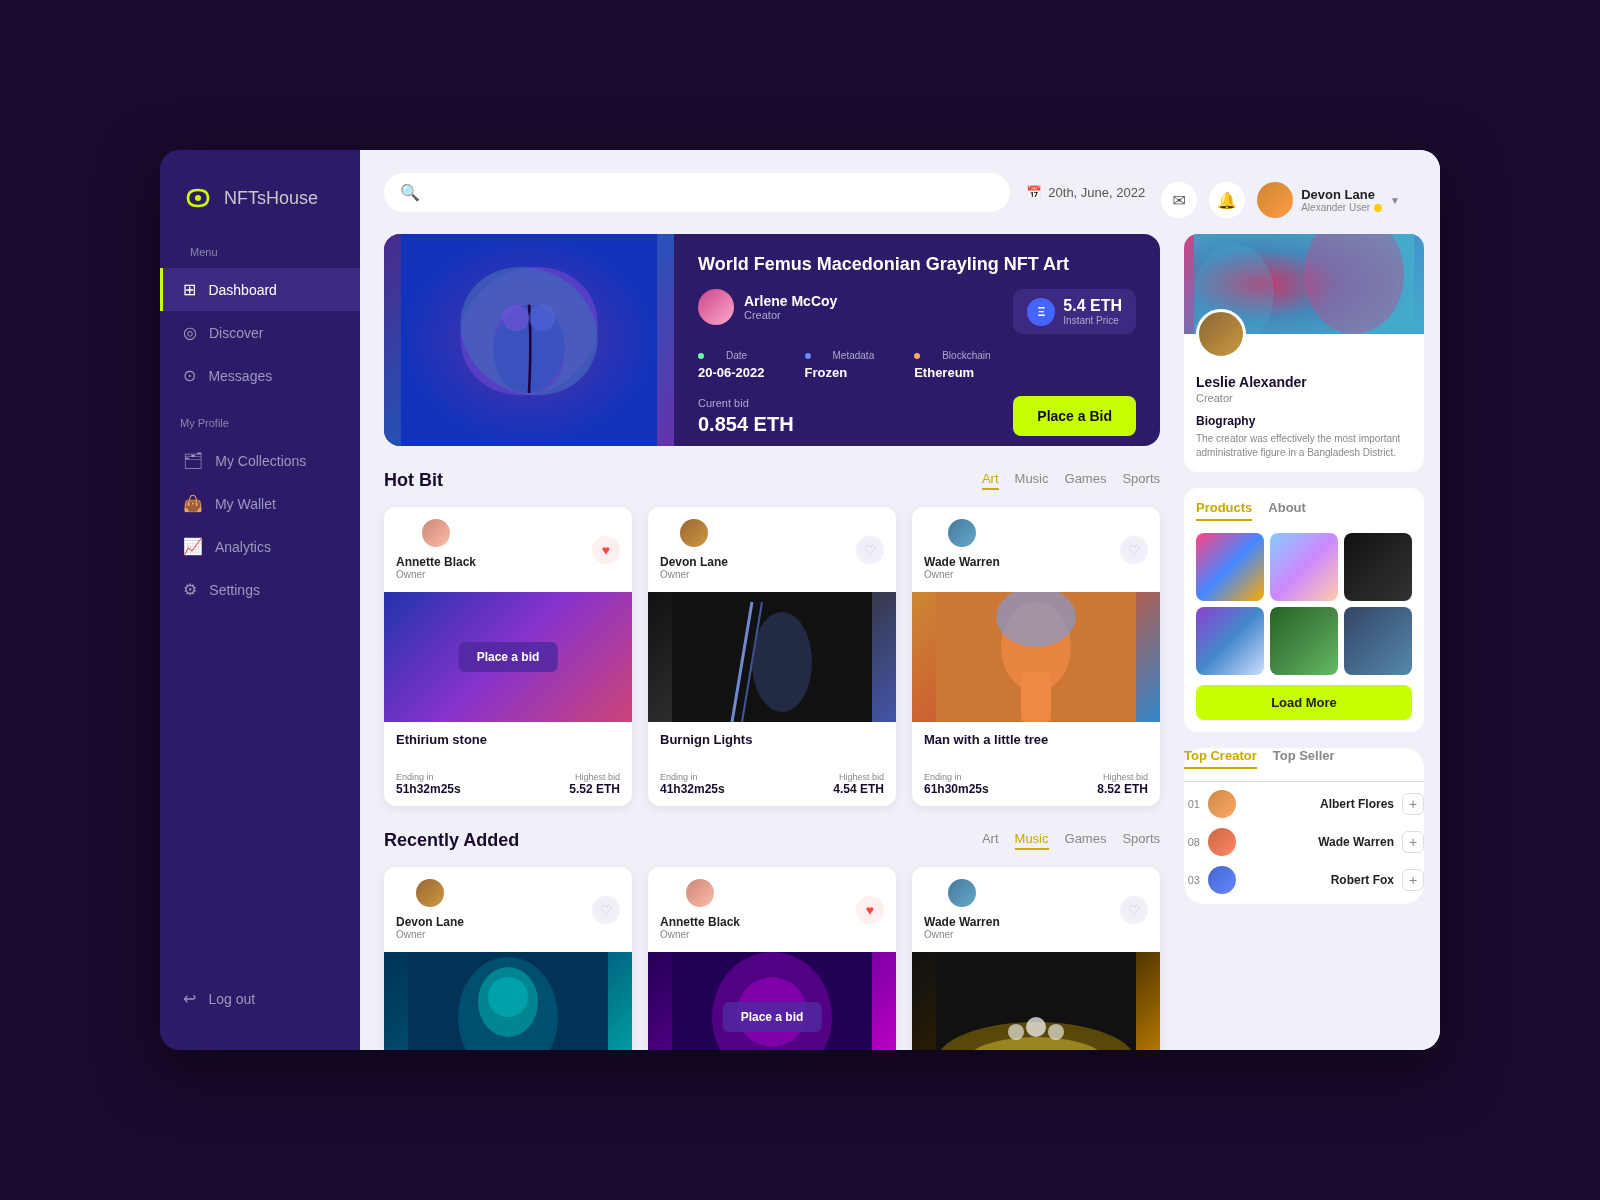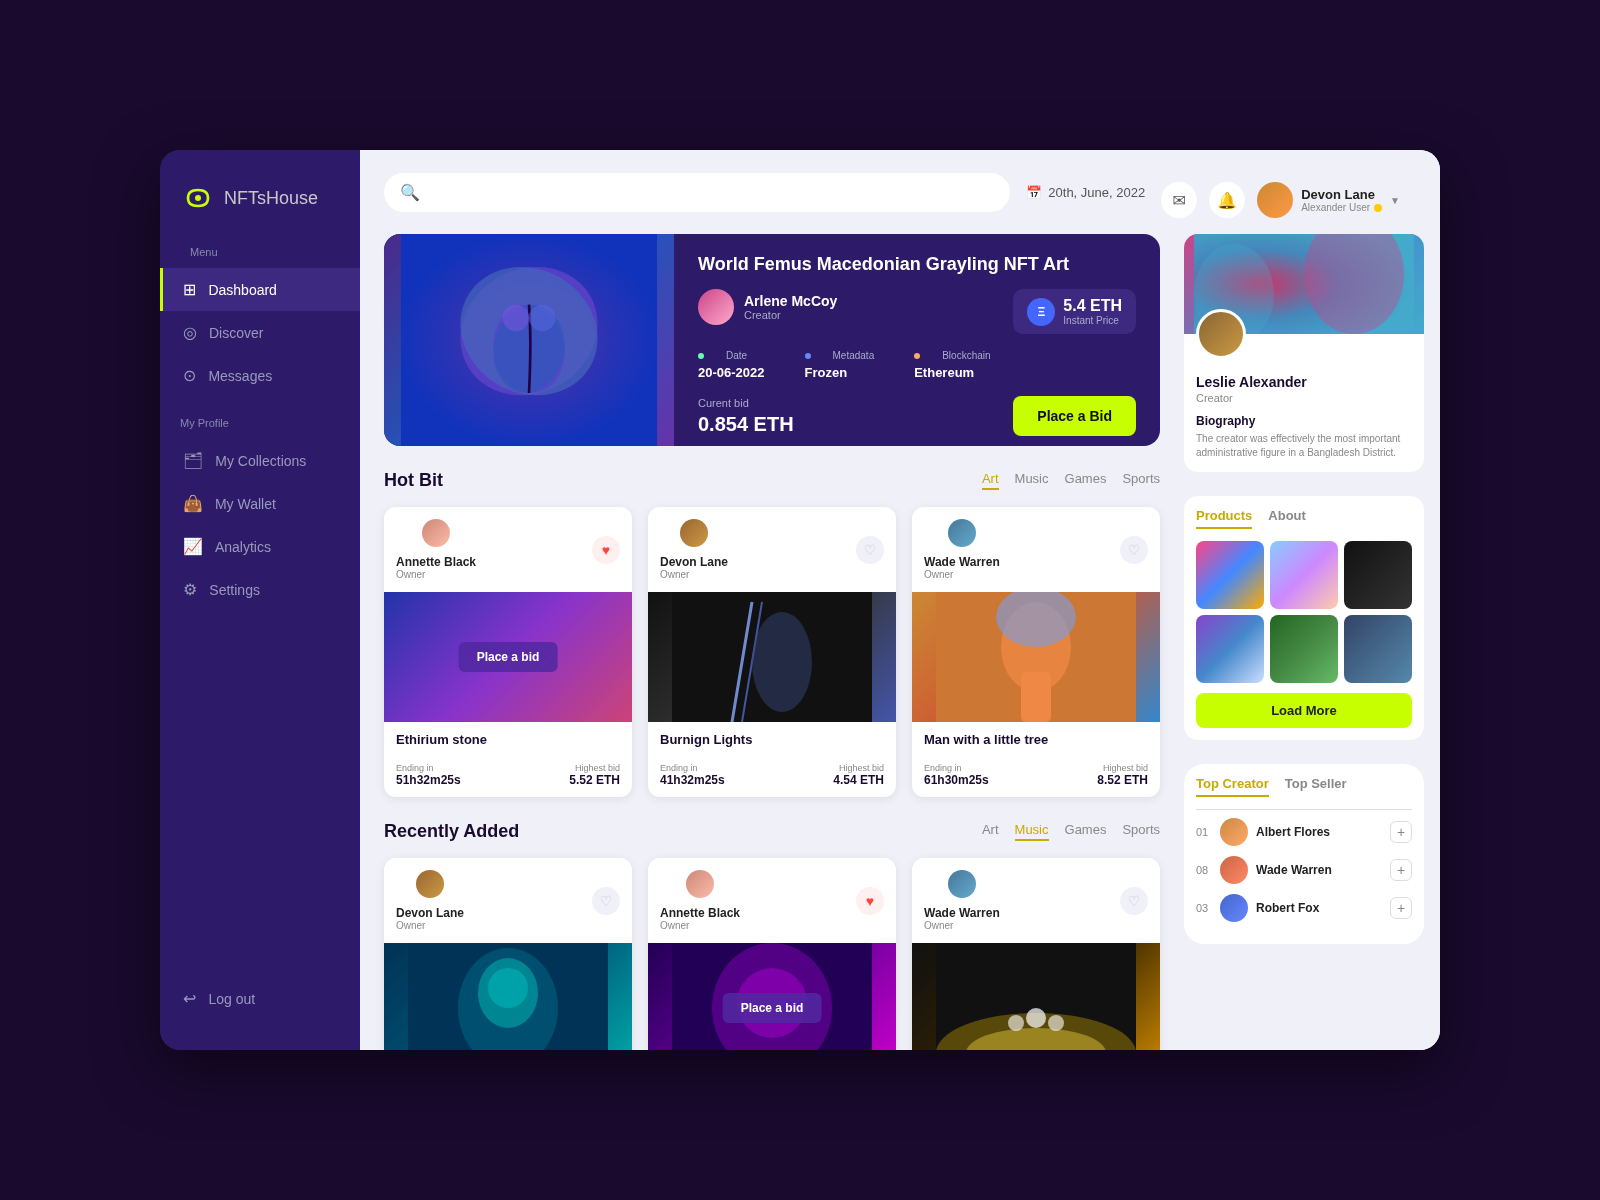--- a/index.html
+++ b/index.html
@@ -331,38 +331,38 @@
       font-weight: 600;
       cursor: pointer;
     }
     .nft-card-footer {
       padding: 10px 12px;
     }
     .nft-name {
       font-size: 13px;
       font-weight: 700;
       color: #1a0a2e;
-      margin-bottom: 16px;
+      margin-bottom: 25px;
     }
     .nft-stats {
       display: flex;
       justify-content: space-between;
     }
     .stat-label { font-size: 9px; color: #888; }
     .stat-val { font-size: 12px; font-weight: 700; color: #1a0a2e; }
     
     .right-panel {
       width: 256px;
       flex-shrink: 0;
       background: #f0f0f8;
       padding: 0 16px 16px 0;
       overflow-y: auto;
       display: flex;
       flex-direction: column;
-      gap: 24px;
+      gap: 16px;
     }
     
     .top-bar-right {
       display: flex;
       align-items: center;
       gap: 12px;
       padding: 16px 16px 0 0;
     }
     .icon-btn {
       width: 36px;
@@ -473,21 +473,21 @@
       font-size: 13px;
       font-weight: 700;
       cursor: pointer;
       color: #222;
       margin-top: 10px;
     }
     
     .top-creators-section {
       background: white;
       border-radius: 20px;
-      padding: 12px;
+      text-align: right;
     }
     .creators-tabs {
       display: flex;
       gap: 16px;
       margin-bottom: 12px;
     }
     .creators-tab {
       font-size: 13px;
       font-weight: 600;
       color: #888;

